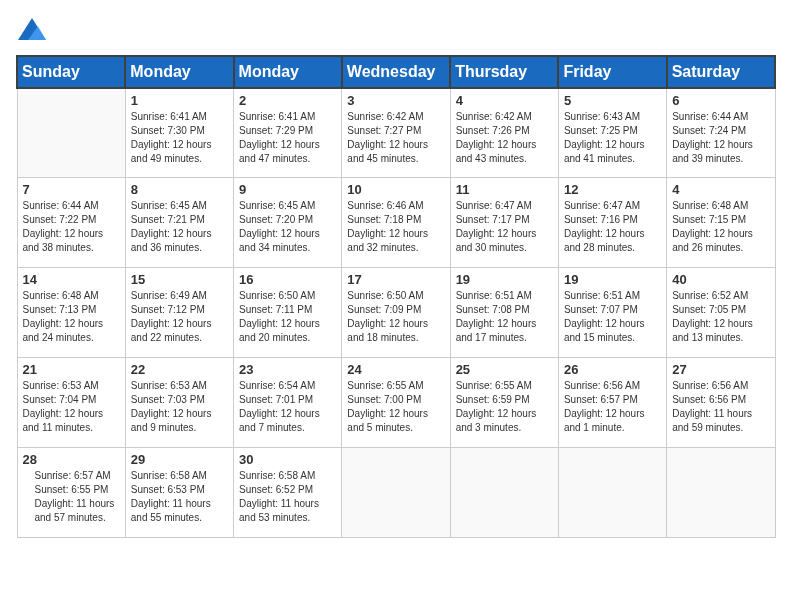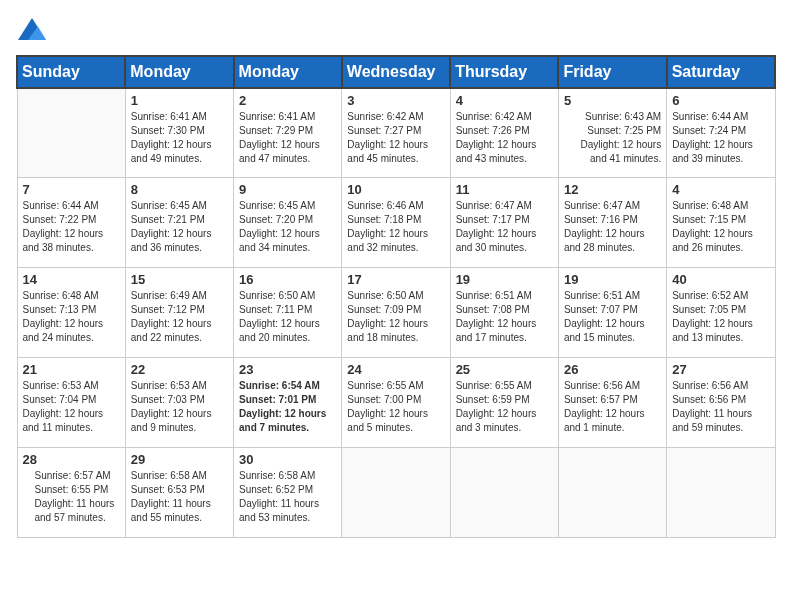--- a/index.html
+++ b/index.html
@@ -146,21 +146,21 @@
         </td>
         <td>
           <div class="day-number">4</div>
           <div class="day-info" style="white-space: pre-line;">Sunrise: 6:42 AM
 Sunset: 7:26 PM
 Daylight: 12 hours
 and 43 minutes.</div>
         </td>
         <td>
           <div class="day-number">5</div>
-          <div class="day-info" style="white-space: pre-line; text-align: right;">Sunrise: 6:43 AM
+          <div class="day-info" style="white-space: pre-line;">Sunrise: 6:43 AM
 Sunset: 7:25 PM
 Daylight: 12 hours
 and 41 minutes.</div>
         </td>
         <td>
           <div class="day-number">6</div>
           <div class="day-info" style="white-space: pre-line;">Sunrise: 6:44 AM
 Sunset: 7:24 PM
 Daylight: 12 hours
 and 39 minutes.</div>
@@ -278,21 +278,21 @@
         </td>
         <td>
           <div class="day-number">22</div>
           <div class="day-info" style="white-space: pre-line;">Sunrise: 6:53 AM
 Sunset: 7:03 PM
 Daylight: 12 hours
 and 9 minutes.</div>
         </td>
         <td>
           <div class="day-number">23</div>
-          <div class="day-info" style="white-space: pre-line; font-weight: bold;">Sunrise: 6:54 AM
+          <div class="day-info" style="white-space: pre-line;">Sunrise: 6:54 AM
 Sunset: 7:01 PM
 Daylight: 12 hours
 and 7 minutes.</div>
         </td>
         <td>
           <div class="day-number">24</div>
           <div class="day-info" style="white-space: pre-line;">Sunrise: 6:55 AM
 Sunset: 7:00 PM
 Daylight: 12 hours
 and 5 minutes.</div>

